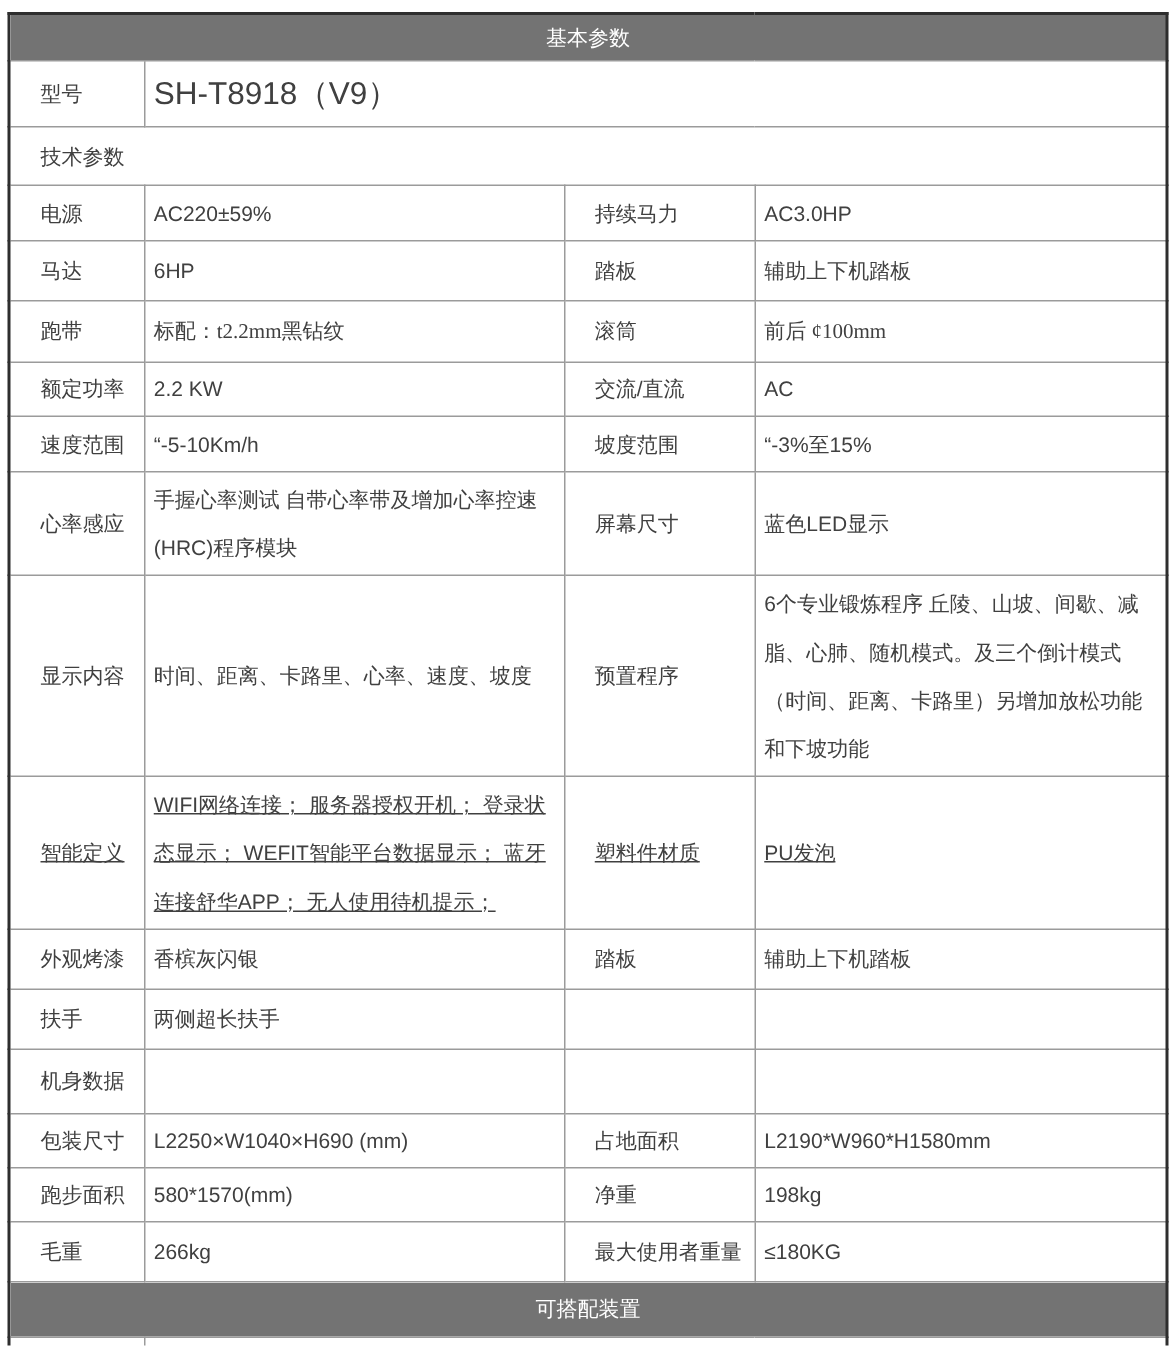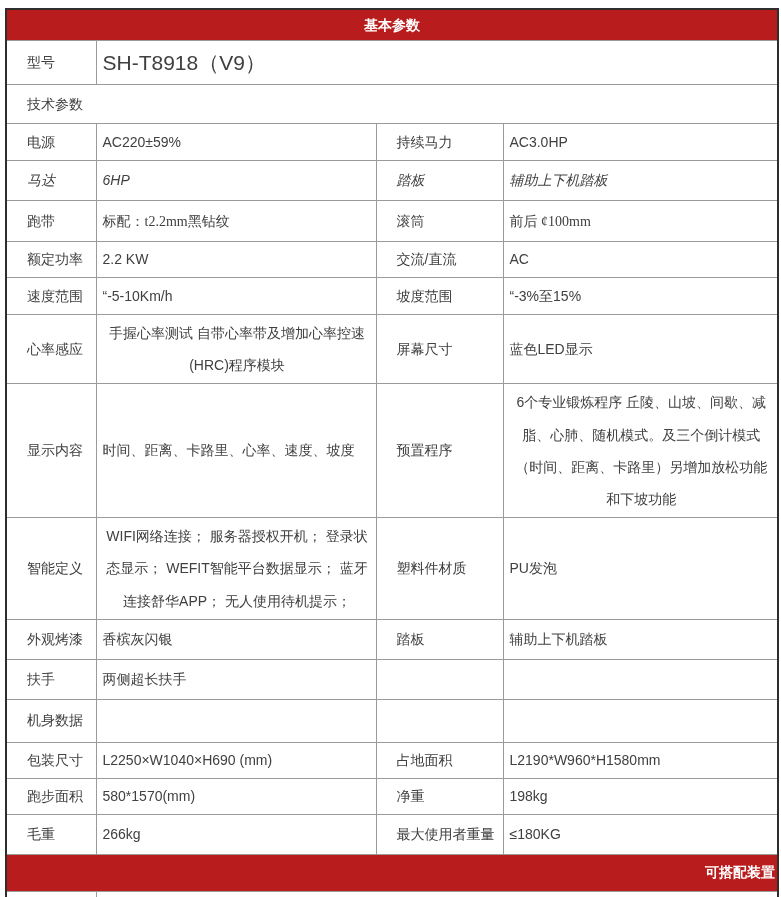--- a/index.html
+++ b/index.html
@@ -21,43 +21,43 @@
     font-size:14px;
     color:#404040;
     padding:2px 4px;
     vertical-align:middle;
     word-break:break-all;
     line-height:1.5;
     overflow:hidden;
   }
   td.lbl{padding-left:20px;}
   td.val{padding-left:6px;}
-  td.ml{line-height:2.3;text-align:center;}
+  td.ml{line-height:2.3;}
   tr.sec td{
-    background:#b91c1c;
+    background:#737373;
     color:#ffffff;
-    font-weight:bold;
+    font-weight:normal;
     font-size:14px;
     height:26px;
-    padding:2px 2px;
+    padding:2px 20px;
   }
   tr.sec td.center{text-align:center;}
-  tr.sec td.left{text-align:right;}
+  tr.sec td.left{text-align:center;}
   td.model-val{font-size:21px;}
   
   tr.r-model td{height:39px;}
   tr.r-tech td{height:34px;}
   tr.r-power td{height:32px;}
-  tr.r-motor td{height:35px;font-style:italic;}
+  tr.r-motor td{height:35px;}
   tr.r-belt td{height:36px;font-family:Liberation Serif, serif;}
   tr.r-rated td{height:31px;}
   tr.r-speed td{height:32px;}
   tr.r-heart td{height:61px;}
   tr.r-display td{height:95px;}
-  tr.r-smart td{height:92px;}
+  tr.r-smart td{height:92px;text-decoration:underline;}
   tr.r-paint td{height:35px;}
   tr.r-handrail td{height:35px;}
   tr.r-body td{height:38px;}
   tr.r-package td{height:31px;}
   tr.r-running td{height:31px;}
   tr.r-gross td{height:35px;}
   tr.sec2 td{height:32px;}
   tr.r-other td{height:49px;}
 </style>
 </head>

